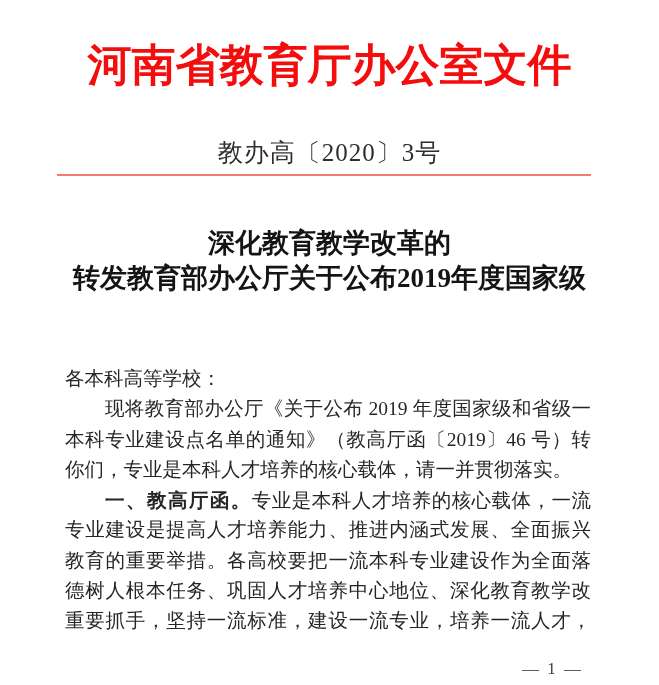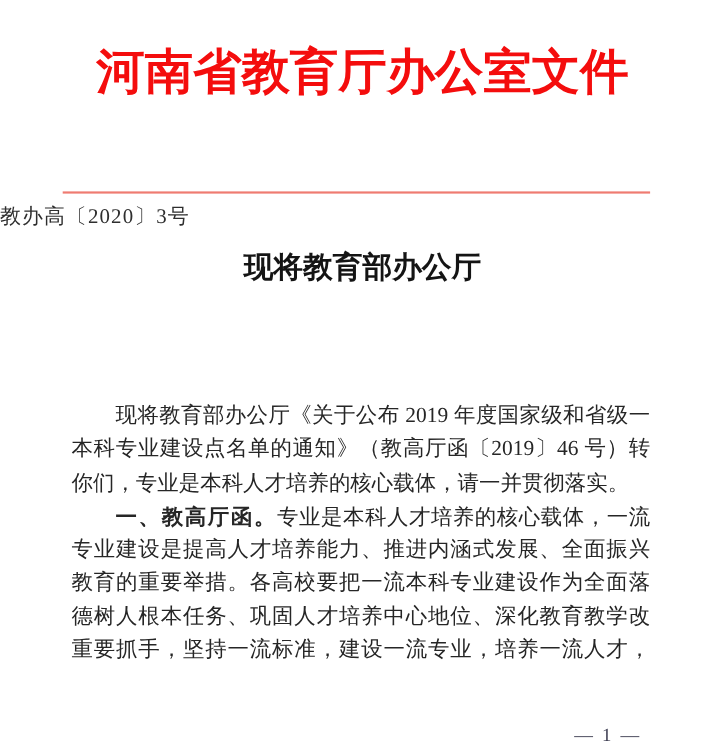--- a/index.html
+++ b/index.html
@@ -26,26 +26,25 @@
     font-weight: bold;
     line-height: 60px;
     letter-spacing: 0px;
     white-space: nowrap;
   }
   .doc-no {
     position: absolute;
     top: 140px;
     left: 0;
     right: 0;
-    text-align: left;
-    font-size: 19px;
+    text-align: center;
+    font-size: 25px;
     line-height: 26px;
     color: #2e2e2e;
     letter-spacing: 1px;
-    margin-top: 45px;
   }
   .red-rule {
     position: absolute;
     top: 174px;
     left: 57px;
     width: 534px;
     height: 2px;
     background: #ef7b71;
   }
   .title-block {
@@ -102,24 +101,26 @@
 
 <div class="page">
 
   <div class="red-head">河南省教育厅办公室文件</div>
 
   <div class="doc-no">教办高〔2020〕3号</div>
 
   <div class="red-rule"></div>
 
   <div class="title-block">
-    <div>现将教育部办公厅</div>
+    <div>深化教育教学改革的</div>
+    <div>转发教育部办公厅关于公布2019年度国家级</div>
   </div>
 
   <div class="body-block">
+    <div class="line">各本科高等学校：</div>
 
     <div class="line j indent">现将教育部办公厅《关于公布 2019 年度国家级和省级一流</div>
     <div class="line j">本科专业建设点名单的通知》（教高厅函〔2019〕46 号）转发给</div>
     <div class="line">你们，专业是本科人才培养的核心载体，请一并贯彻落实。</div>
 
     <div class="line j indent">
       <span class="lead-bold">一、教高厅函。</span><span>专业是本科人才培养的核心载体，一流本科</span>
     </div>
     <div class="line j">专业建设是提高人才培养能力、推进内涵式发展、全面振兴本科</div>
     <div class="line j">教育的重要举措。各高校要把一流本科专业建设作为全面落实立</div>

